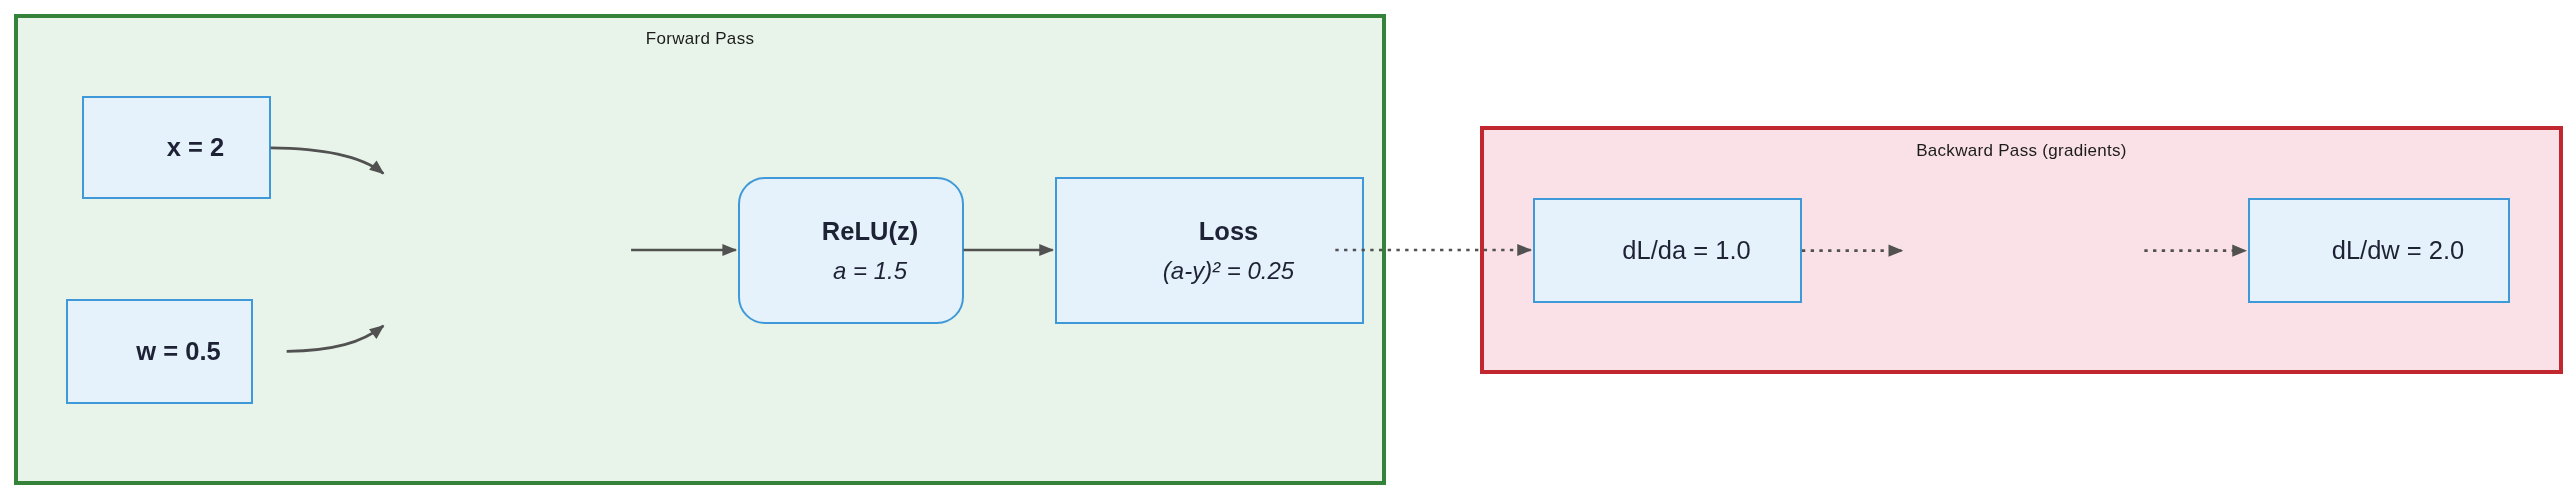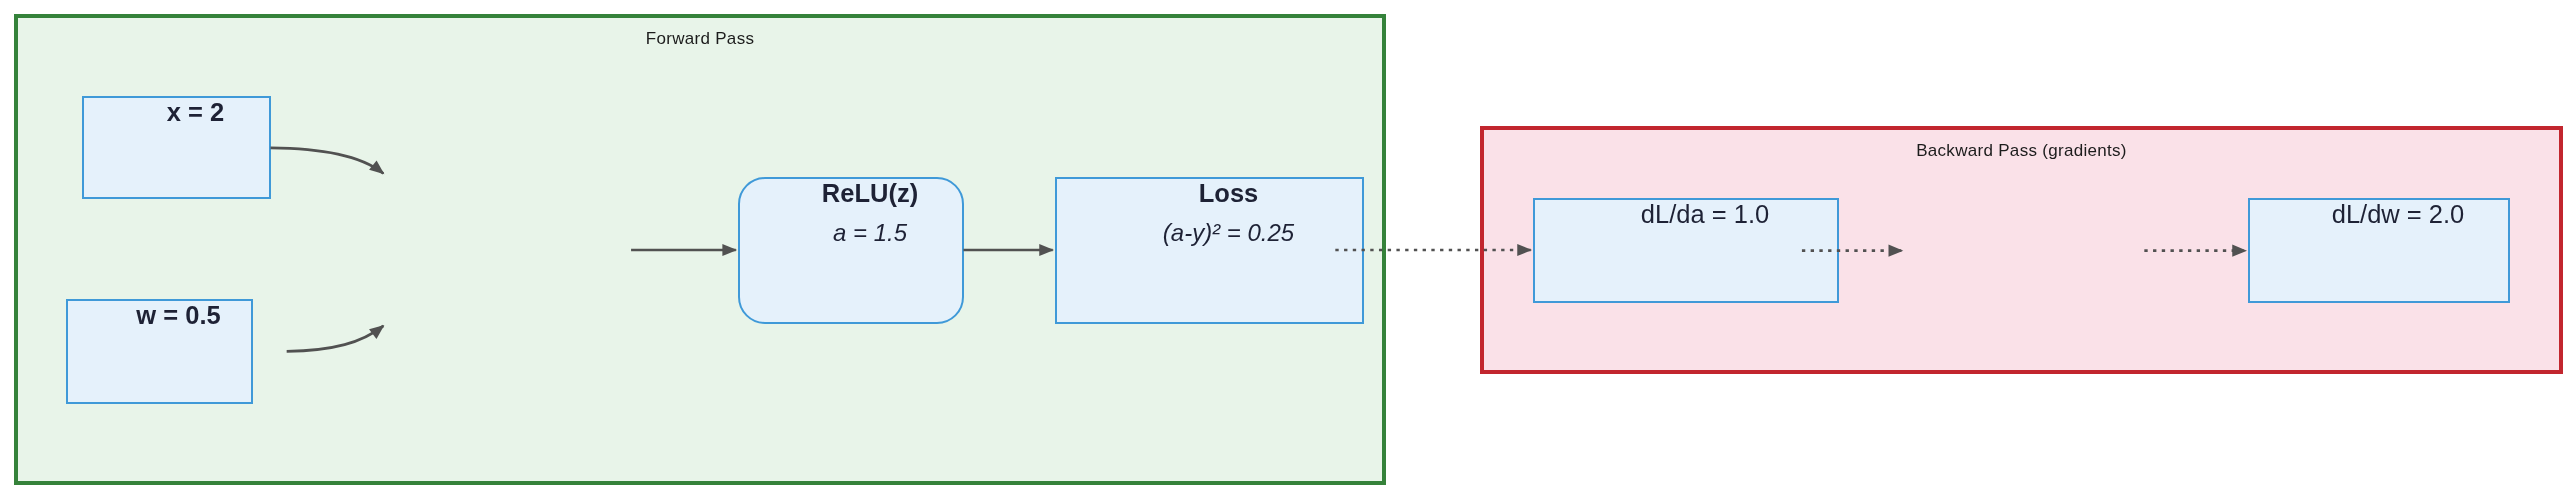--- a/index.html
+++ b/index.html
@@ -47,38 +47,38 @@
     border: 4.7px solid var(--backward-border, #c2262e);
   }
   .node {
     position: absolute;
     box-sizing: border-box;
     background: var(--node-fill, #e5f1fb);
     border: 2px solid var(--node-border, #3f99d8);
     display: flex;
     flex-direction: column;
     align-items: center;
-    justify-content: flex-start;
+    justify-content: center;
     gap: 10.7px;
     text-align: center;
     z-index: 2;
     padding-left: 38px;
   }
   .node .line1 { font-size: 25.5px; font-weight: bold; line-height: 1.15; }
   .node .line2 { font-size: 24px; font-style: italic; line-height: 1.15; }
   .node.plain .line1 { font-weight: normal; }
 
   
   .node-x    { left: 82px;  top: 96px; width: 189px; height: 103px; }
   .node-w    { left: 66px;   top: 299px; width: 187px; height: 105px; }
   .node-z    { left: 386px;  top: 177px; width: 245px; height: 145px; }
   .node-relu { left: 738px; top: 177px; width: 226px; height: 147px; border-radius: 27px; }
   .node-loss { left: 1055px; top: 177px; width: 309px; height: 147px; }
   
-  .node-dlda { left: 1533px; top: 198px; width: 306px; height: 105px; }
+  .node-dlda { left: 1533px; top: 198px; width: 269px; height: 105px; }
   .node-dadz { left: 1904px; top: 198px; width: 240px; height: 105px; }
   .node-dldw { left: 2248px; top: 198px; width: 262px; height: 105px; }
 
   .edges {
     position: absolute;
     left: 0;
     top: 0;
     width: 2576px;
     height: 502px;
     z-index: 3;

